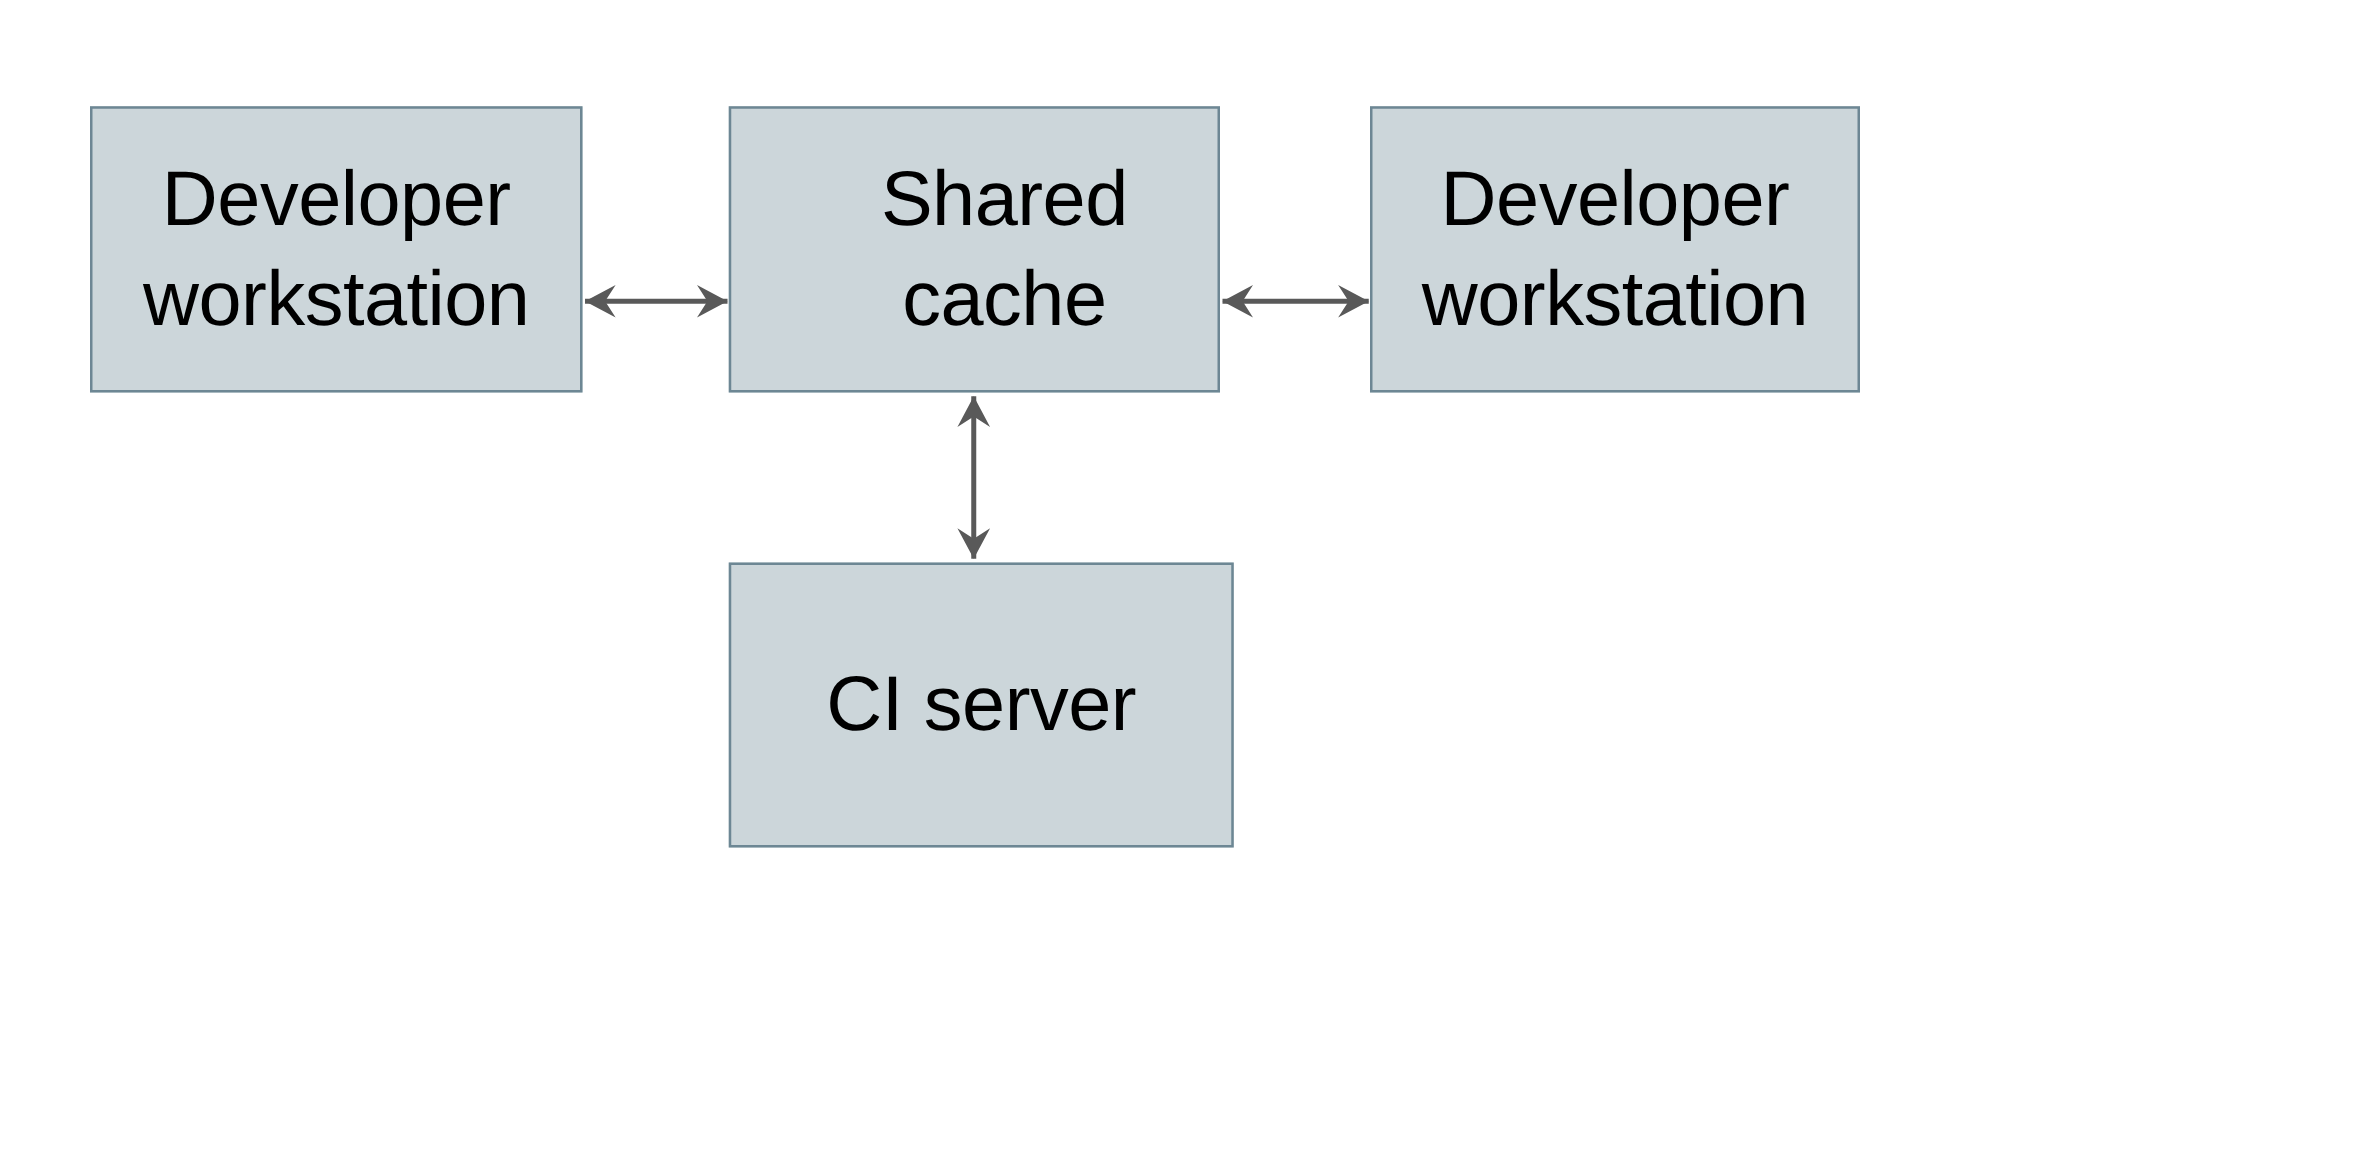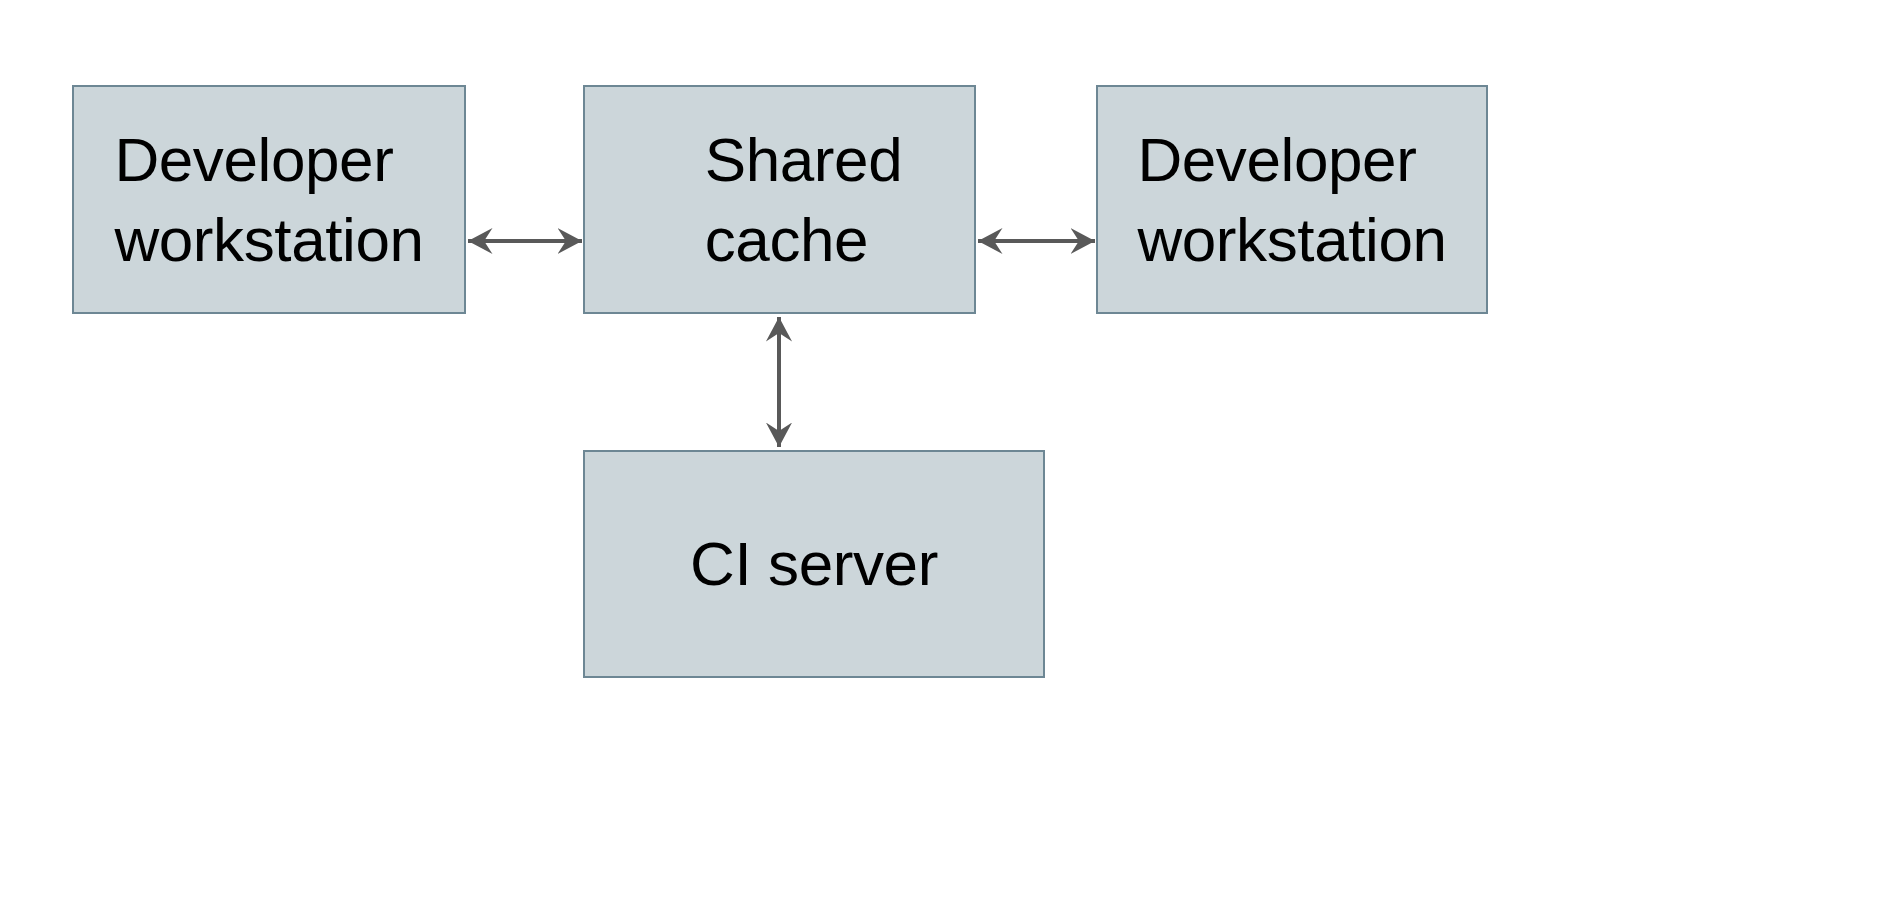--- a/index.html
+++ b/index.html
@@ -20,35 +20,36 @@
     overflow: hidden;
   }
   .node {
     position: absolute;
     box-sizing: border-box;
     background: #ccd6da;
     border: 2px solid #6d8794;
     display: flex;
     align-items: center;
     justify-content: center;
+    text-align: center;
   }
   .node-label {
     font-family: "Liberation Sans", sans-serif;
     font-size: 62px;
     line-height: 1.28;
     color: #000000;
     font-weight: 400;
     letter-spacing: -0.4px;
     white-space: pre-line;
     padding: 0 8px;
   }
   .node-dev-left   { left: 72px;   top: 85px;  width: 394px; height: 229px; }
   .node-cache      { left: 583px;  top: 85px;  width: 393px; height: 229px; padding-left: 48px; }
   .node-dev-right  { left: 1096px; top: 85px;  width: 392px; height: 229px; }
-  .node-ci         { left: 583px;  top: 450px; width: 462px; height: 228px; }
+  .node-ci         { left: 583px;  top: 450px; width: 404px; height: 228px; }
 
   .connector {
     position: absolute;
     overflow: visible;
     pointer-events: none;
   }
   .conn-left  { left: 460px; top: 205px; width: 130px; height: 72px; }
   .conn-right { left: 970px; top: 205px; width: 133px; height: 72px; }
   .conn-down  { left: 743px; top: 308px; width: 72px; height: 148px; }
 </style>

